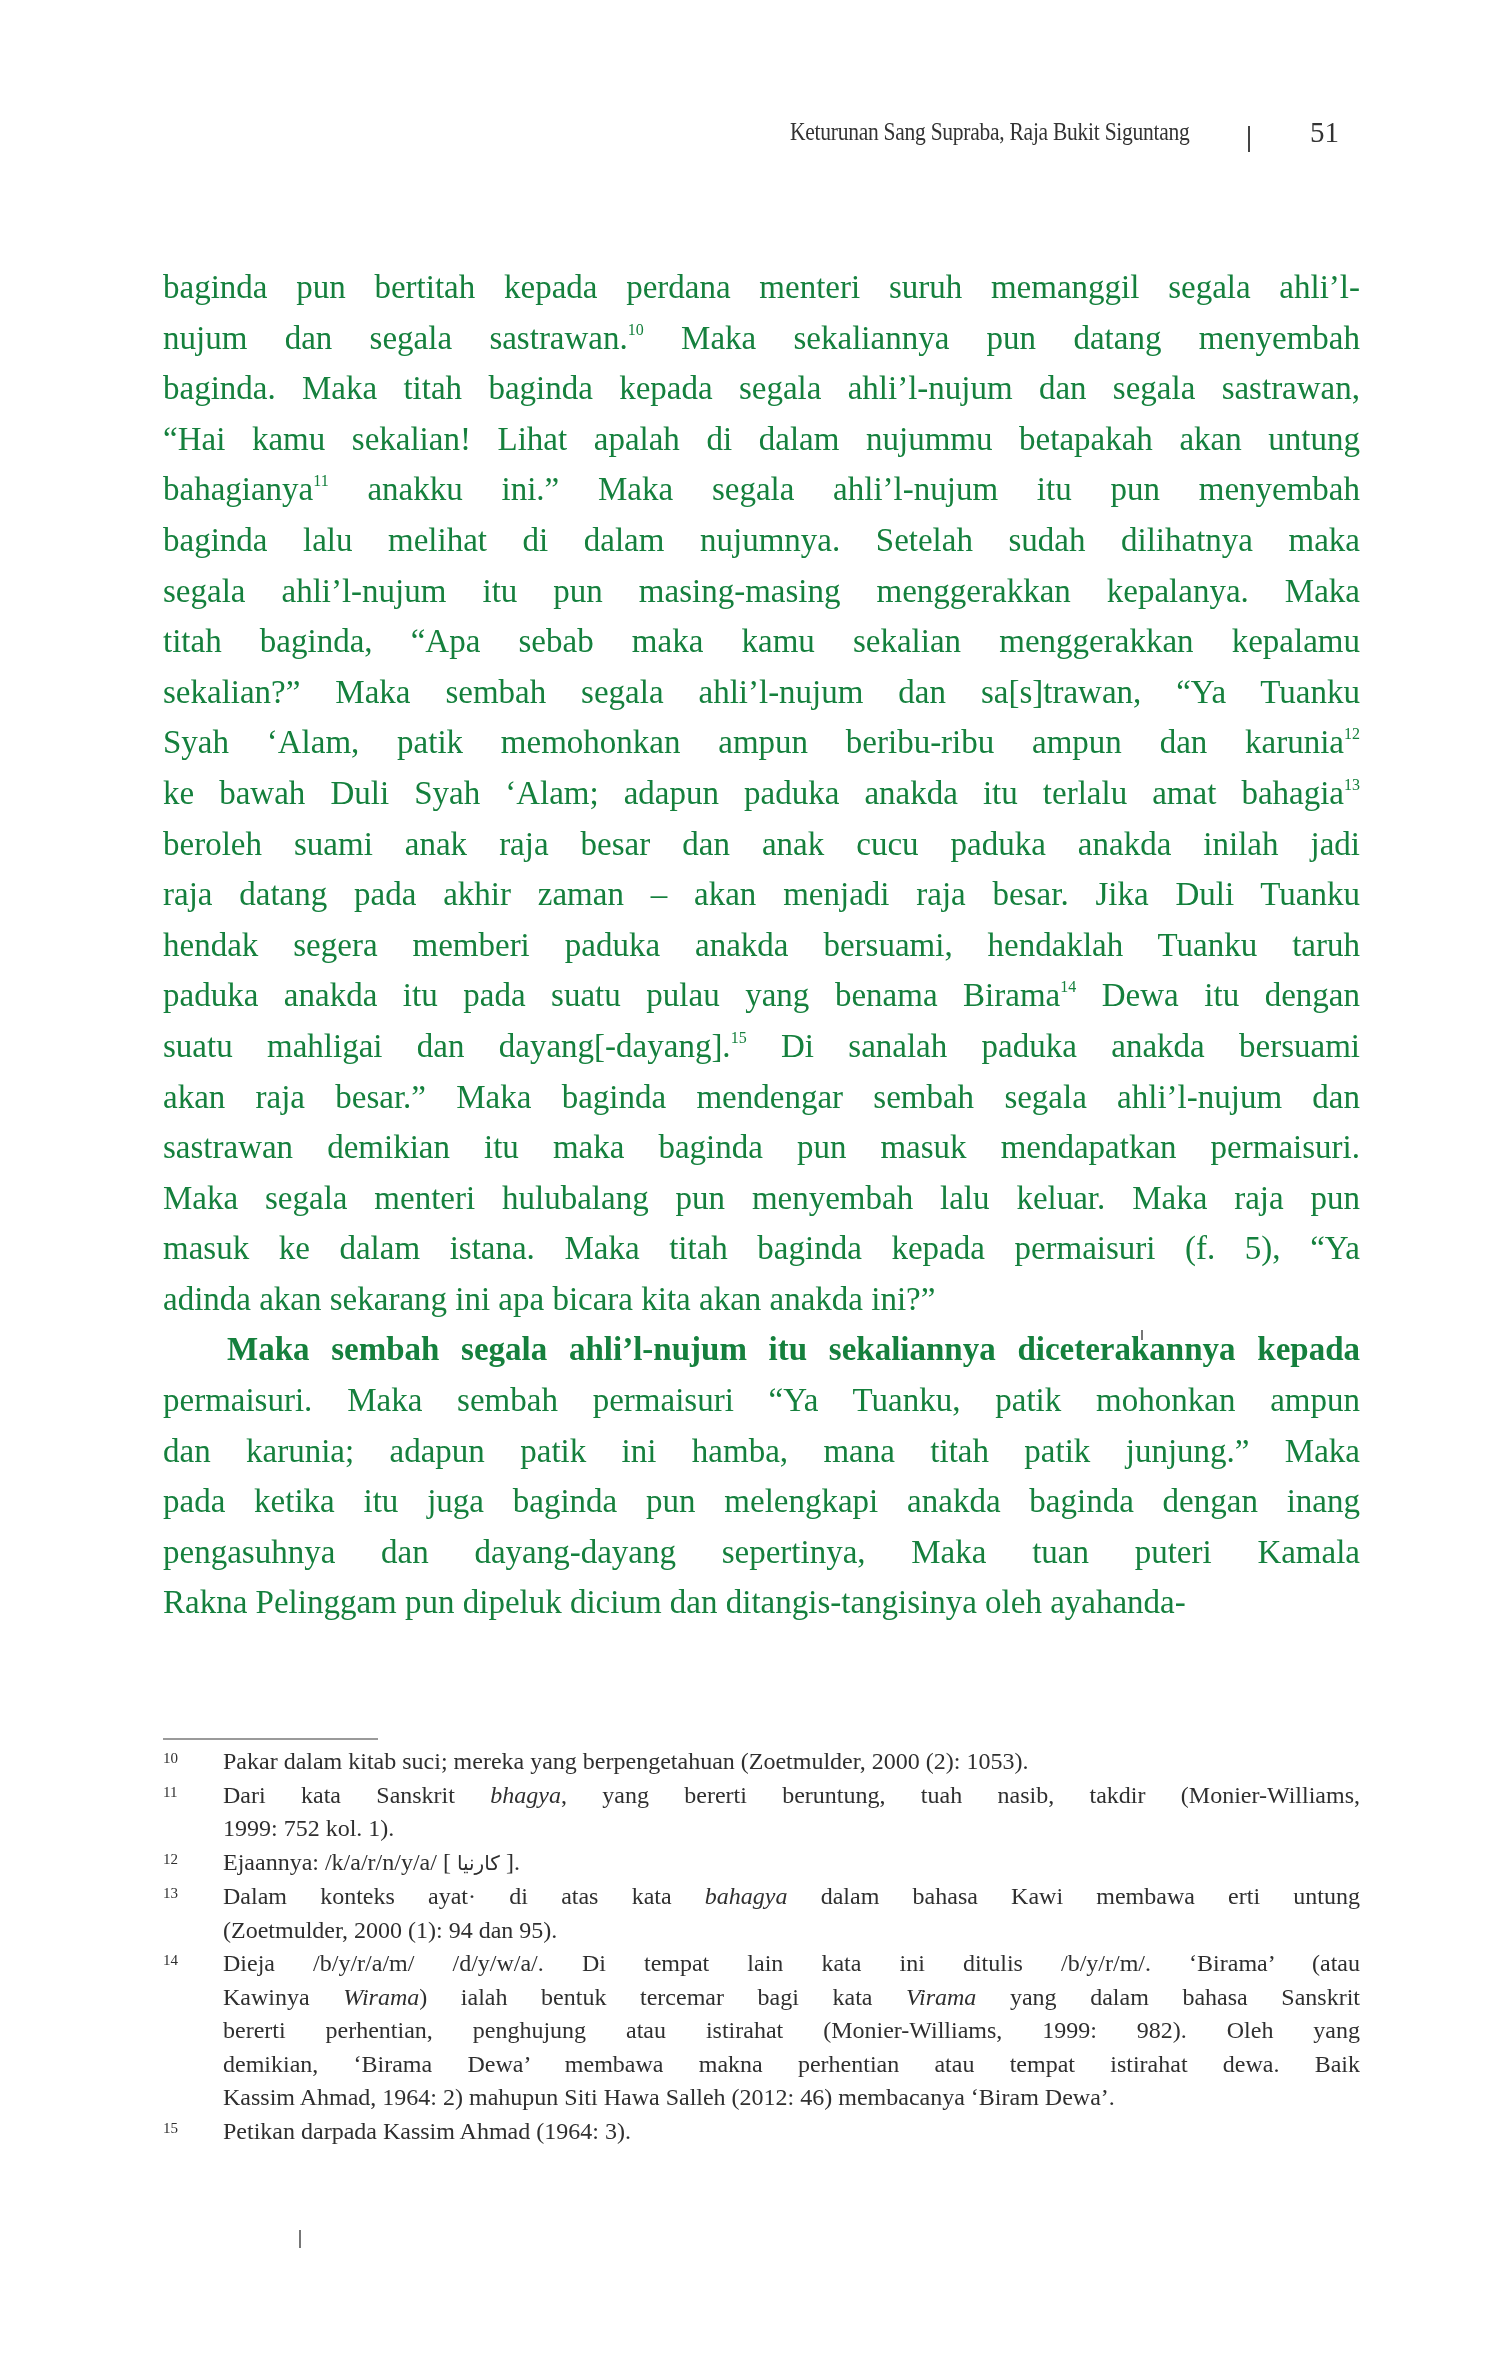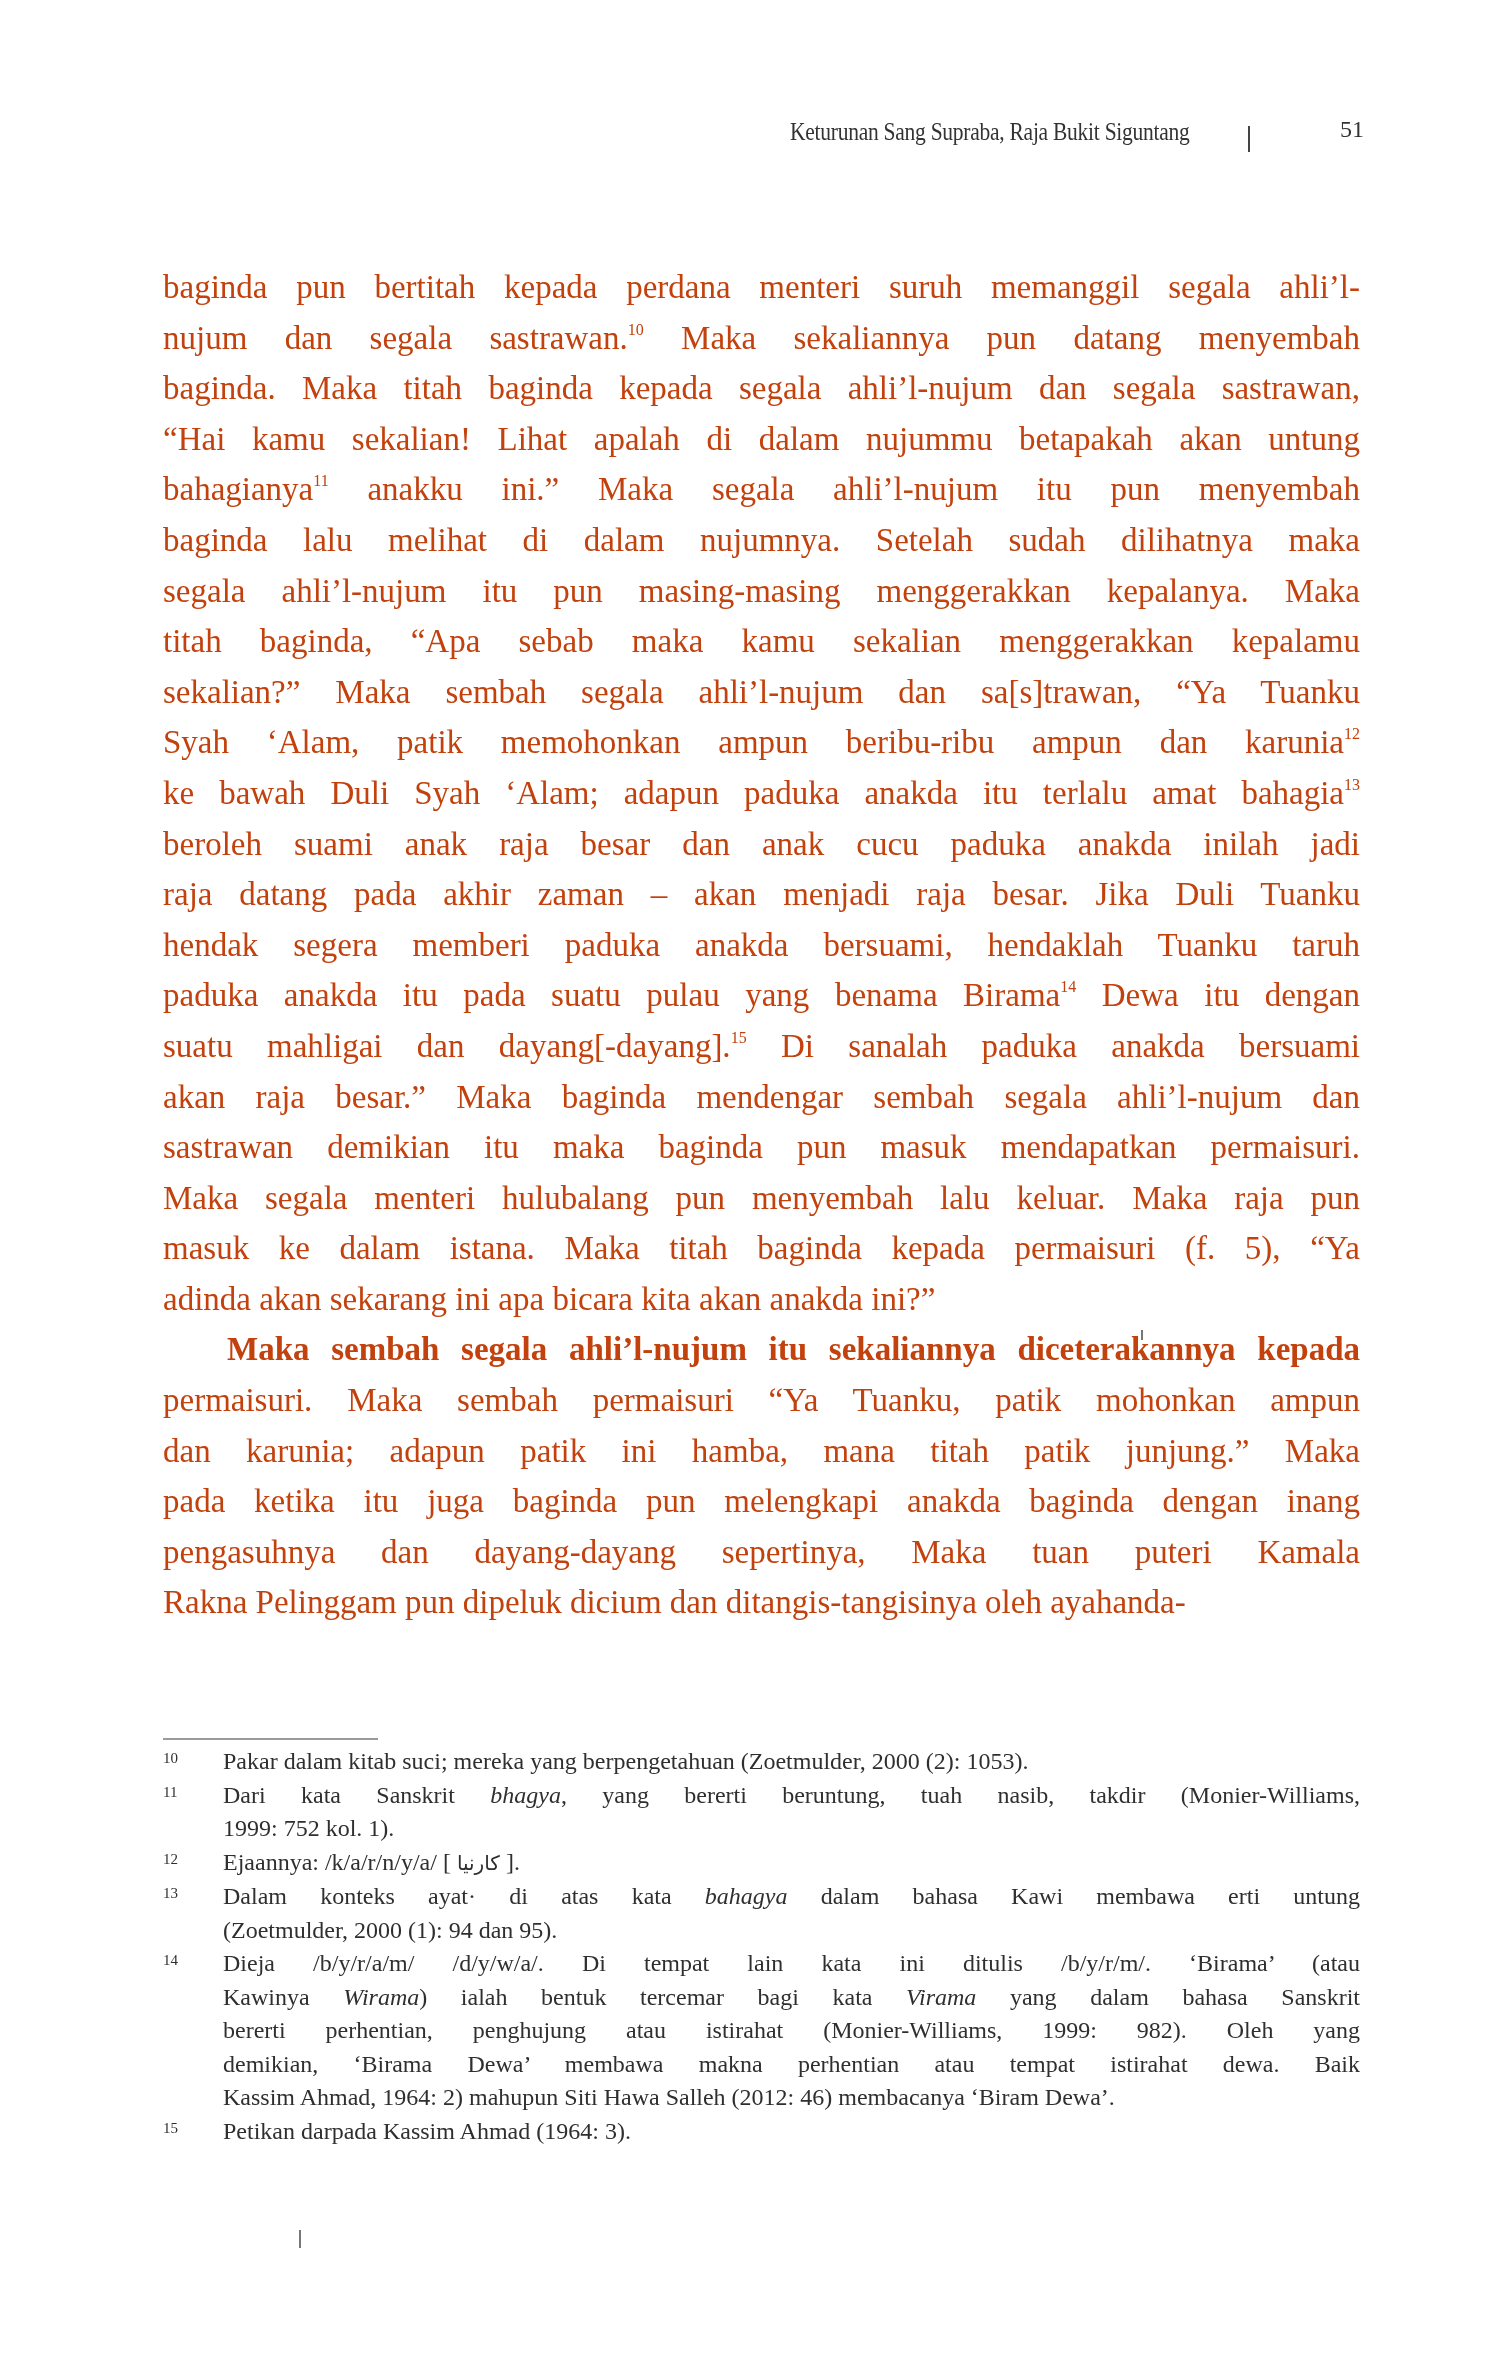--- a/index.html
+++ b/index.html
@@ -38,33 +38,32 @@
       left: 1248px;
       top: 8px;
       width: 2px;
       height: 26px;
       background: #444;
     }
     .running-head .page-no {
       position: absolute;
       left: 1310px;
       top: -2px;
-      font-size: 24px;
+      font-size: 29px;
       color: #333;
-      margin-left: 30px;
     }
     .body-text {
       position: absolute;
       left: 163px;
       top: 262px;
       width: 1197px;
       font-size: 33px;
       line-height: 50.6px;
       text-align: justify;
-      color: #c2410c;
+      color: #15803d;
     }
     .body-text .line {
       display: block;
       text-align: justify;
       text-align-last: justify;
       white-space: nowrap;
       height: 50.6px;
       overflow: visible;
     }
     .body-text .line.last {

